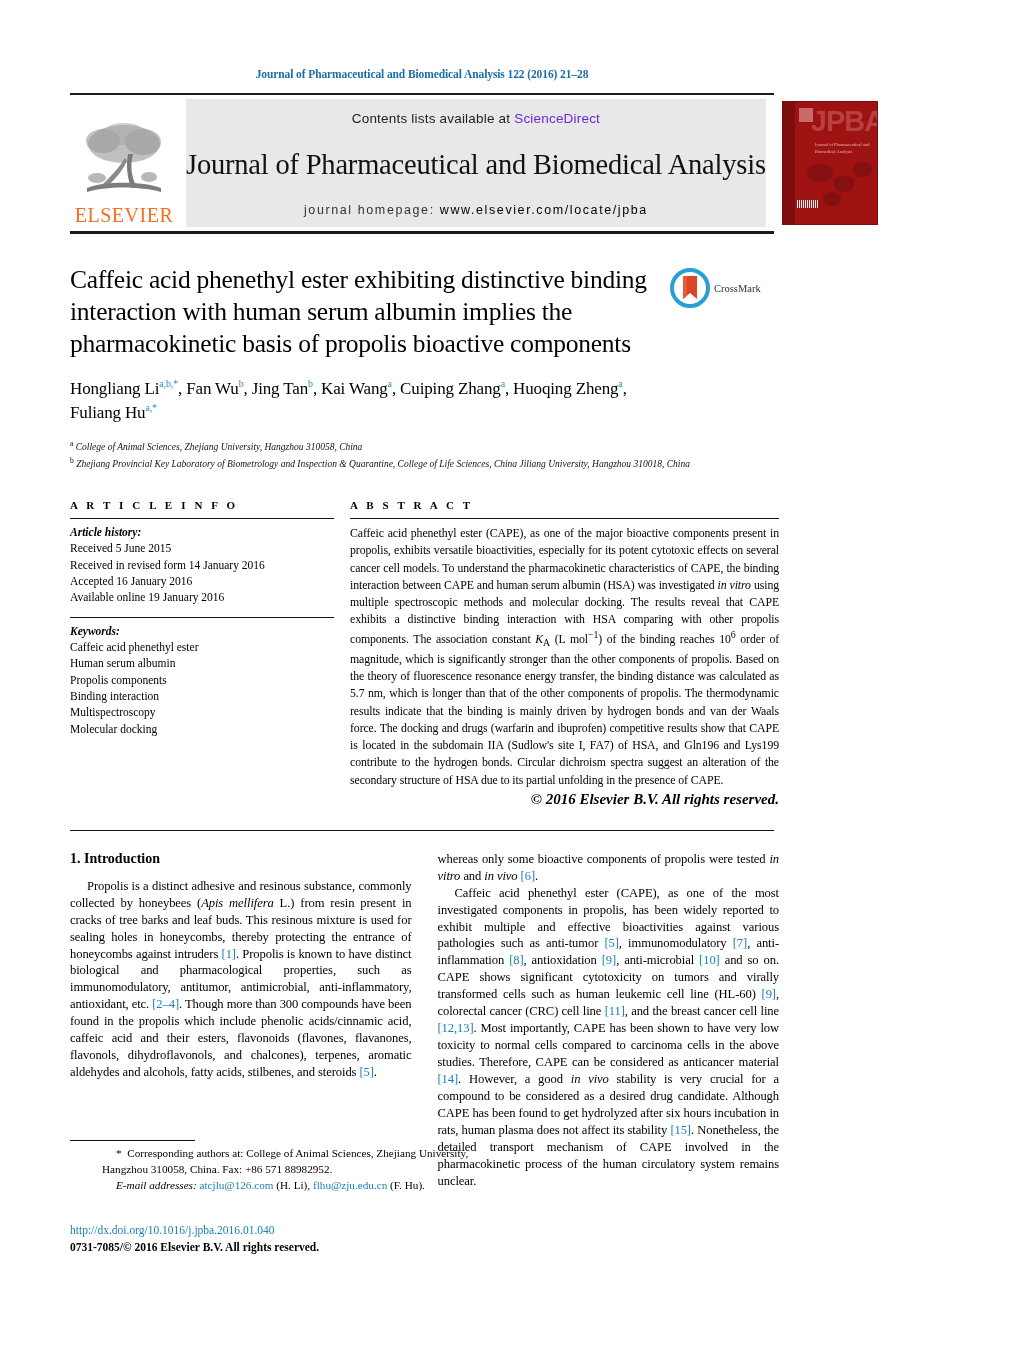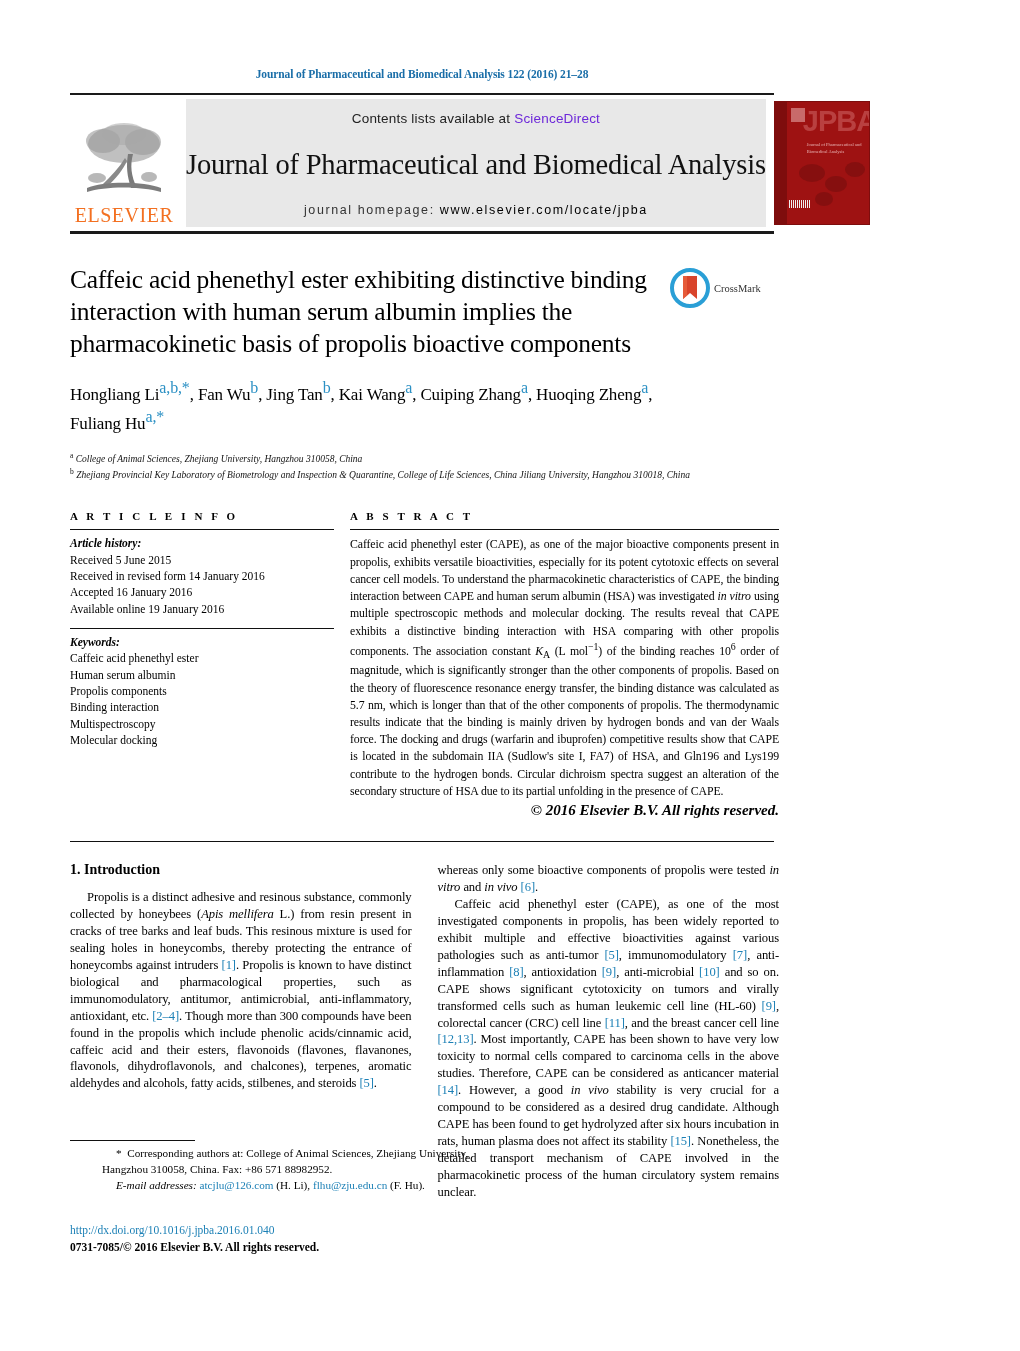--- a/index.html
+++ b/index.html
@@ -97,21 +97,21 @@
     letter-spacing: 1.6px;
   }
   .homepage-line .url {
     color: #000000;
   }
   .cover-block {
     flex: 0 0 104px;
     width: 104px;
     display: flex;
     align-items: center;
-    justify-content: flex-start;
+    justify-content: flex-end;
   }
   .cover-img {
     width: 96px;
     height: 124px;
     background: #9e1212;
     position: relative;
     overflow: hidden;
     border: 1px solid #7d0d0d;
     box-sizing: border-box;
   }
@@ -178,21 +178,21 @@
     margin: 0;
     letter-spacing: -0.25px;
   }
   .authors {
     font-family: "Liberation Serif", serif;
     font-size: 17px;
     line-height: 1.38;
     margin-top: 17px;
     letter-spacing: -0.15px;
   }
-  .authors sup { color: #2b90c4; font-size: 16px; }
+  .authors sup { color: #2b90c4; font-size: 10px; }
   .crossmark {
     flex: 0 0 104px;
     width: 104px;
     display: flex;
     align-items: center;
     gap: 4px;
     padding-top: 4px;
   }
   .cm-label {
     font-family: "Liberation Serif", serif;

